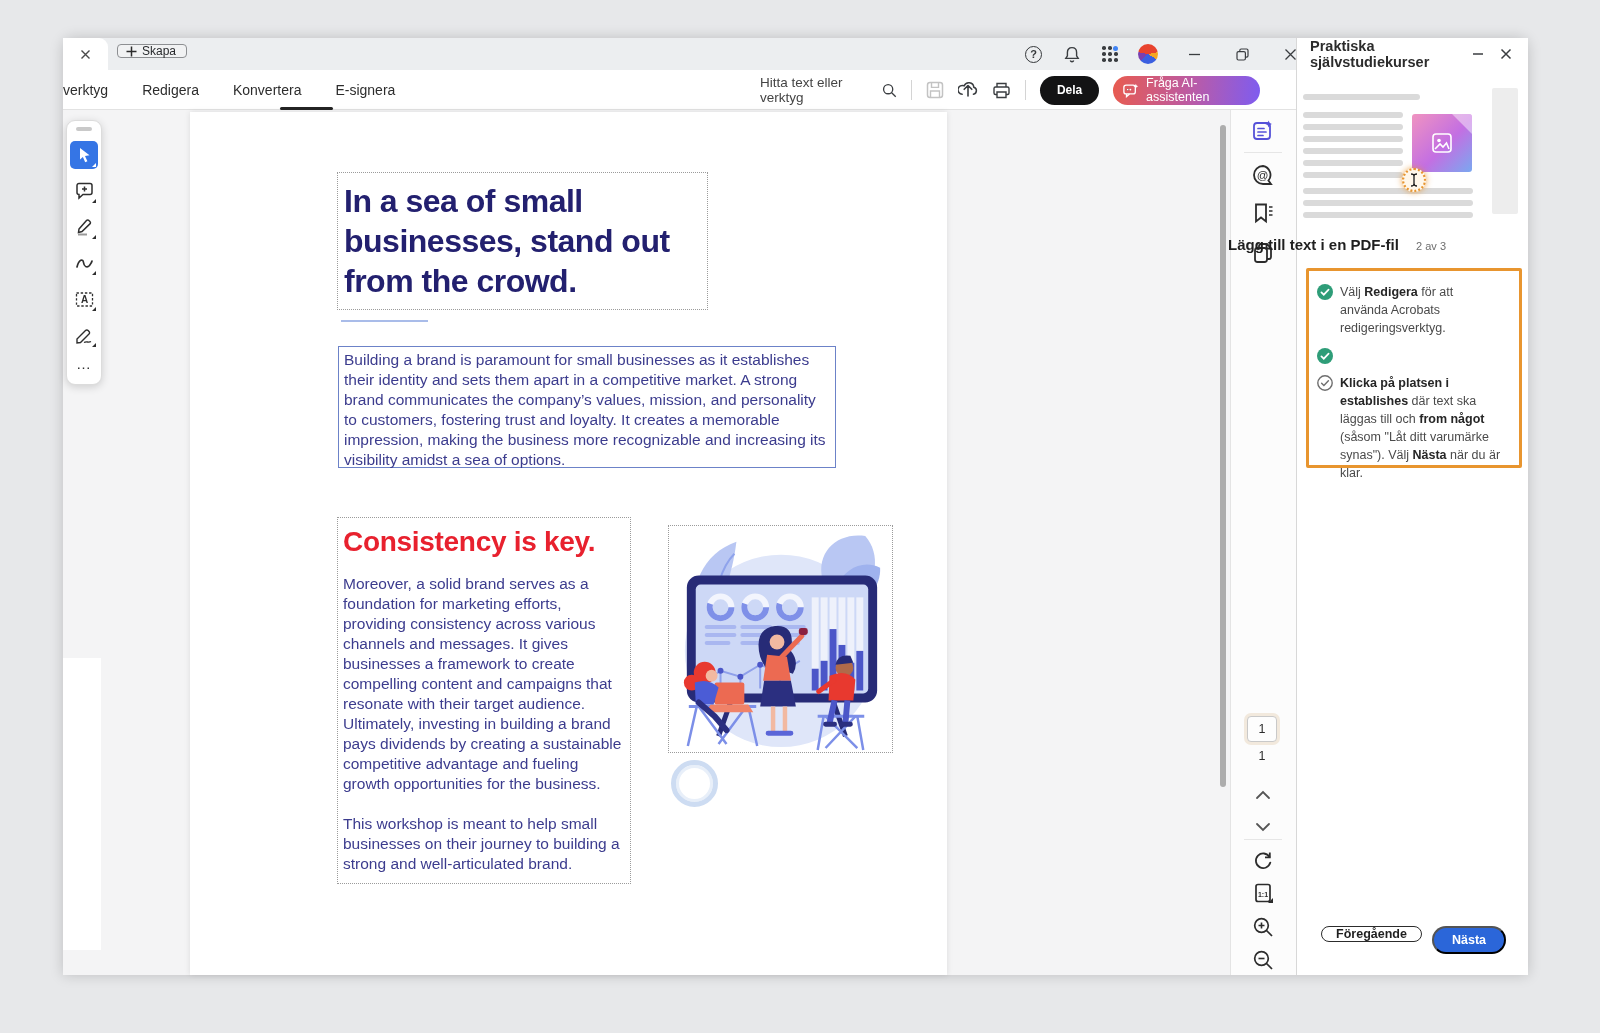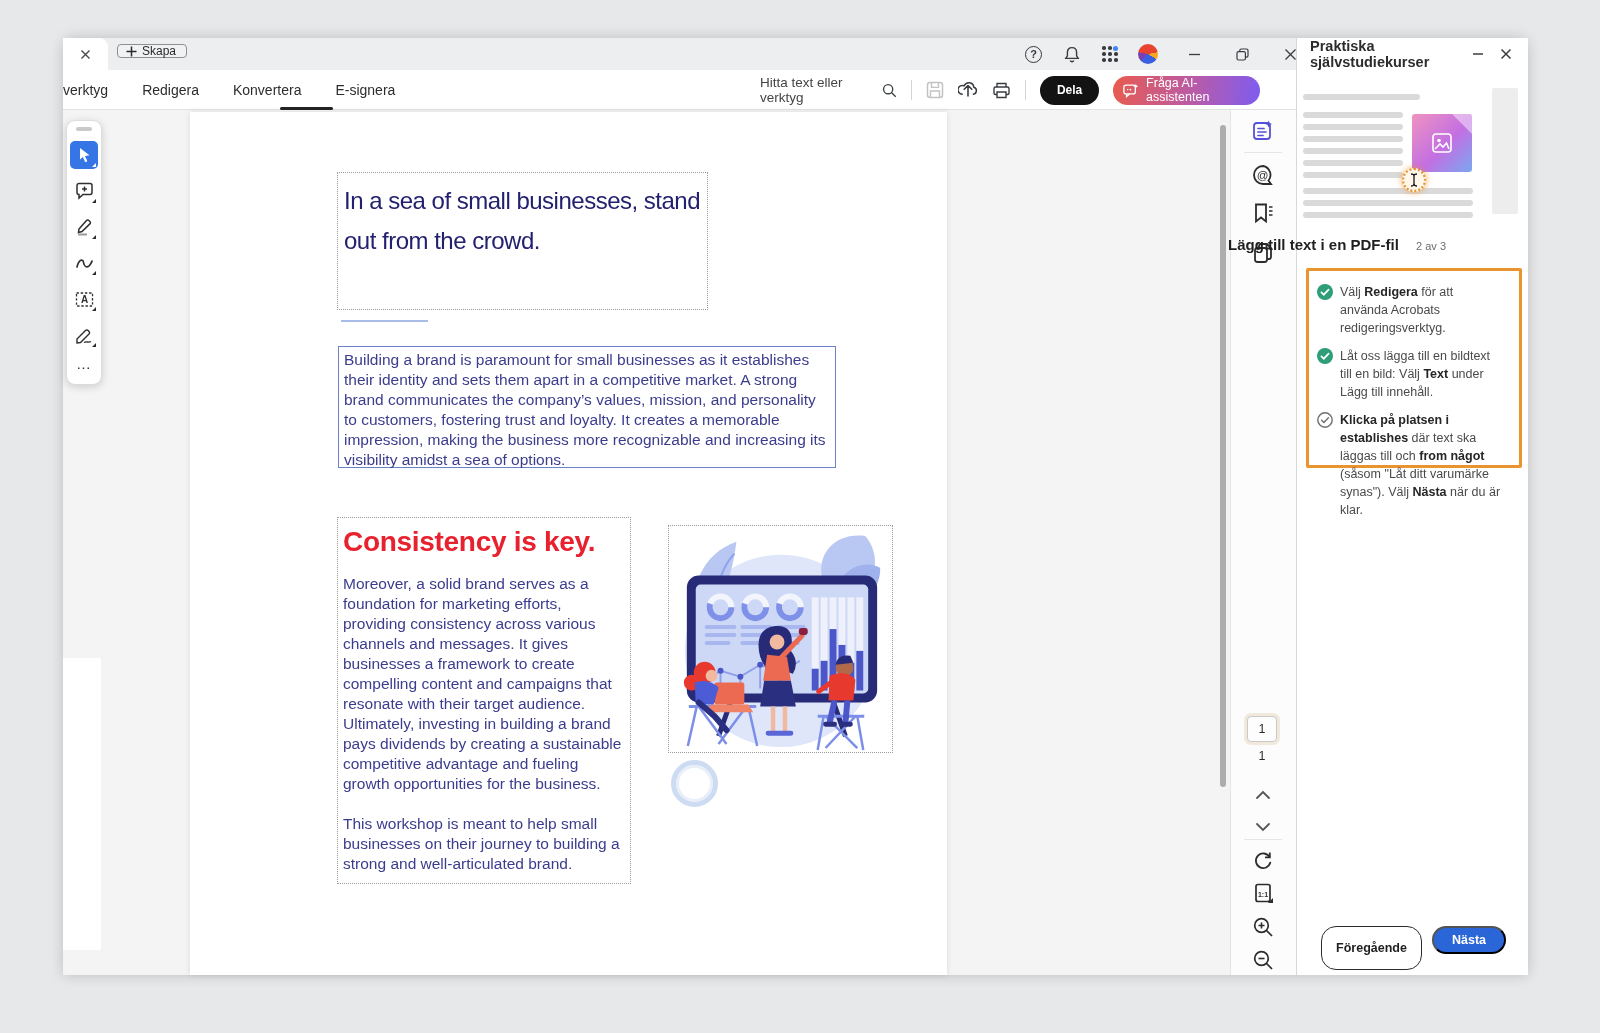--- a/index.html
+++ b/index.html
@@ -49,21 +49,21 @@
   #drag-handle { width:16px; height:4px; border-radius:2px; background:#c9c9c9; margin-bottom:6px; }
   .qt { position:relative; width:28px; height:28px; margin:4px 0; border-radius:5px; display:flex; align-items:center; justify-content:center; }
   .qt.active { background:#3575E5; }
   .qt .tri { position:absolute; right:2px; bottom:2px; width:0; height:0; border-left:4px solid transparent; border-bottom:4px solid #2f2f2f; }
   .qt.active .tri { border-bottom-color:#fff; }
   #more-dots { font-size:15px; letter-spacing:1px; color:#2f2f2f; margin-top:2px; }
 
   
   .dotted { border:1px dotted #9b9b9b; }
   #doc-heading { left:337px; top:172px; width:371px; height:138px; padding:8px 6px 0 6px;
-     font-size:24px; line-height:40px; font-weight:400; color:#23206F; letter-spacing:-.5px; }
+     font-size:32px; line-height:40px; font-weight:700; color:#23206F; letter-spacing:-.5px; }
   #heading-rule { left:341px; top:320px; width:87px; height:2px; background:#a9bce9; }
   #intro-box { left:338px; top:346px; width:498px; height:122px; border:1px solid #6c82c8; padding:3px 5px; }
   .doc-body { font-size:15.5px; line-height:20px; color:#3C3C8E; }
   #section-box { left:337px; top:517px; width:294px; height:367px; padding:8px 4px 0 5px; }
   #section-heading { font-size:28px; font-weight:700; color:#E8212E; letter-spacing:-.3px; margin-bottom:16px; }
   #section-box .doc-body + .doc-body { margin-top:20px; }
   #illustration-box { left:668px; top:525px; width:225px; height:228px; }
   #deco-circle { left:671px; top:760px; width:47px; height:47px; border-radius:50%;
      border:5px solid #cddcf2; box-shadow:0 0 0 3px #e8eff9 inset; }
 
@@ -96,21 +96,21 @@
   #lesson-title { font-size:15px; font-weight:700; color:#1f1f1f; flex:1; }
   #lesson-progress { font-size:11px; color:#6e6e6e; }
 
   #steps-box { left:1306px; top:268px; width:216px; height:200px; border:3px solid #E8952F; border-radius:2px; padding:12px 15px 8px 8px; }
   .step { display:flex; gap:7px; margin-bottom:10px; }
   .step svg { flex:0 0 auto; margin-top:1px; }
   .step-text { font-size:12.5px; line-height:18px; color:#4a4a4a; }
   .step-text b { color:#262626; }
 
   #panel-footer { left:1296px; top:926px; width:224px; display:flex; justify-content:flex-end; gap:10px; padding-right:14px; }
-  #prev-btn { border:1.6px solid #2c2c2c; background:#fff; color:#1f1f1f; padding:0 14px; height:44px; font-size:12.5px; }
+  #prev-btn { border:1.6px solid #2c2c2c; background:#fff; color:#1f1f1f; padding:0 14px; height:16px; font-size:12.5px; }
   #next-btn { background:#2B66D9; color:#fff; padding:0 18px; height:28px; font-size:12.5px; }
 
   svg { display:block; }
 </style>
 </head>
 <body>
 
 <div id="app-window" class="abs"></div>
 
 <div id="titlebar" class="abs"></div>
@@ -507,21 +507,20 @@
         </span>
         <p class="step-text"><span>Välj </span><b>Redigera</b><span> för att använda Acrobats redigeringsverktyg.</span></p>
       </div>
       <div class="step">
         <span>
           <svg width="16" height="16" viewBox="0 0 16 16">
             <circle cx="8" cy="8" r="8" fill="#2E9D78"></circle>
             <path d="M4.4 8.3 l2.4 2.4 4.8-5" fill="none" stroke="#fff" stroke-width="1.7" stroke-linecap="round"></path>
           </svg>
         </span>
-        <p class="step-text"><span>Låt oss lägga till en bildtext till en bild: Välj </span><b>Text</b><span> under Lägg till innehåll.</span></p>
       </div>
       <div class="step">
         <span>
           <svg width="16" height="16" viewBox="0 0 16 16">
             <circle cx="8" cy="8" r="7.2" fill="none" stroke="#6e6e6e" stroke-width="1.4"></circle>
             <path d="M4.6 8.3 l2.3 2.3 4.5-4.8" fill="none" stroke="#6e6e6e" stroke-width="1.4" stroke-linecap="round"></path>
           </svg>
         </span>
         <p class="step-text"><b>Klicka på platsen i establishes</b><span> där text ska läggas till och </span><b>from något</b><span> (såsom "Låt ditt varumärke synas"). Välj </span><b>Nästa</b><span> när du är klar.</span></p>
       </div>

